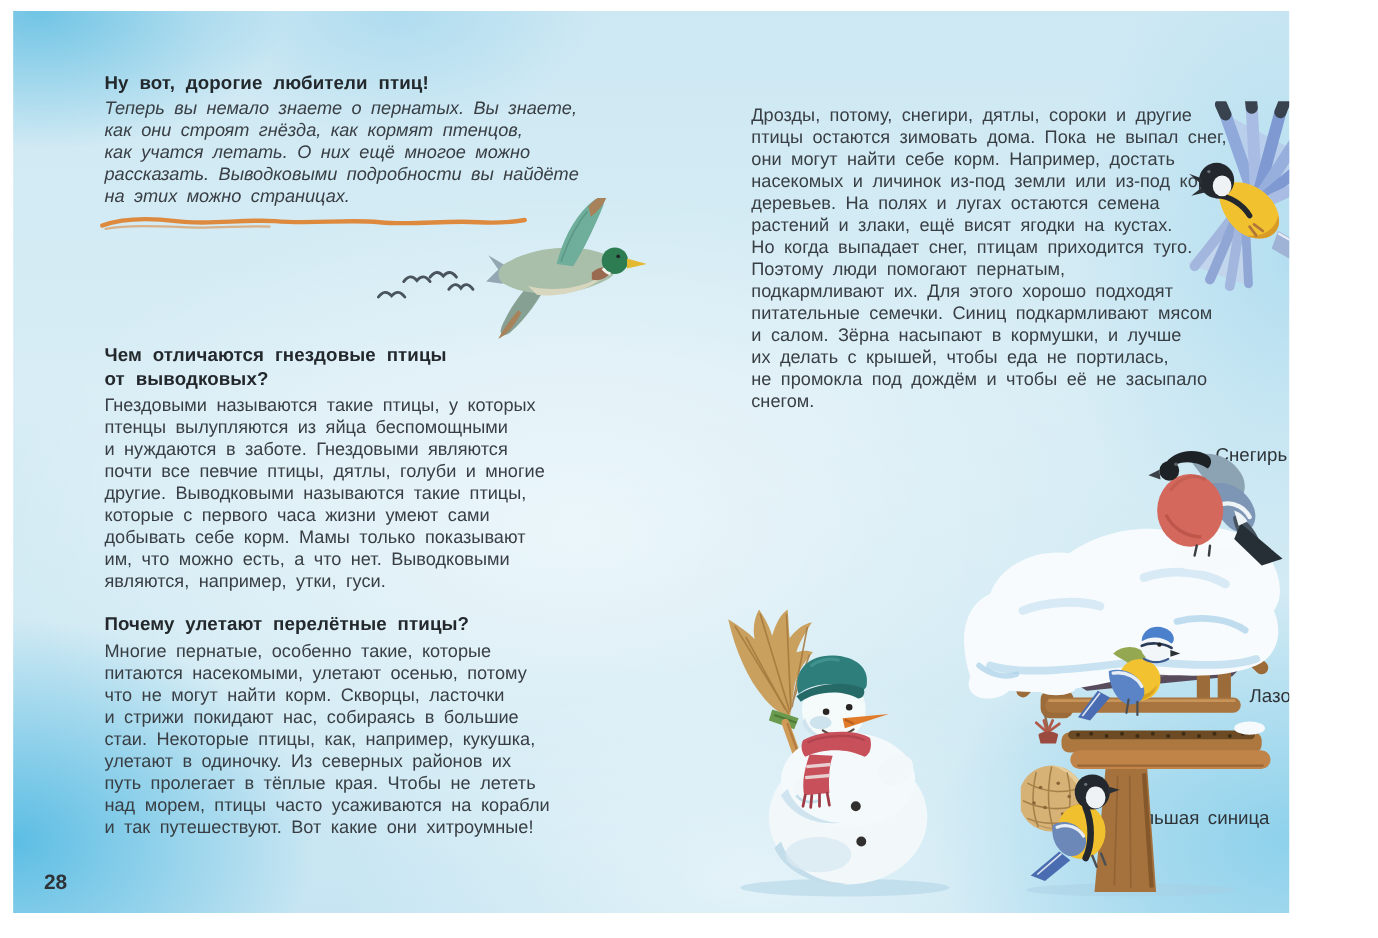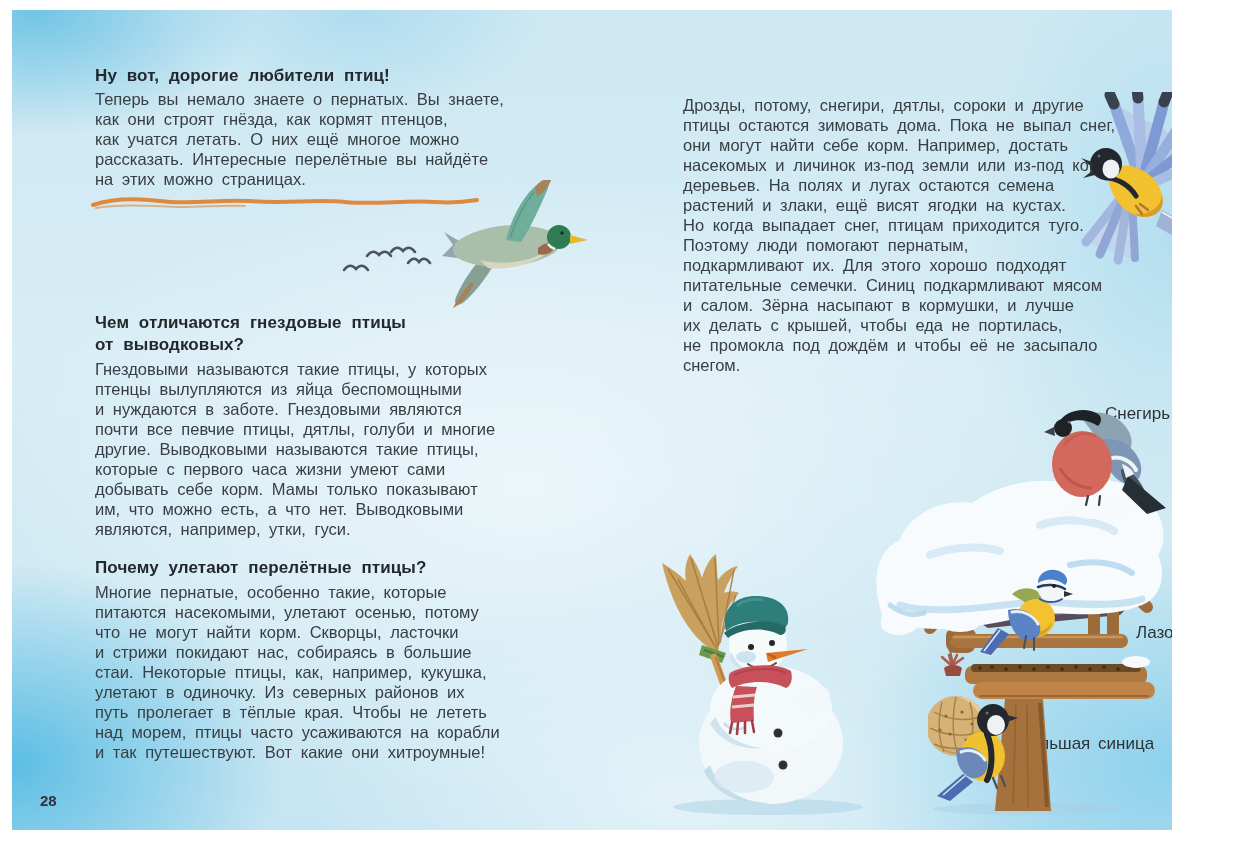--- a/index.html
+++ b/index.html
@@ -16,37 +16,37 @@
       radial-gradient(ellipse 380px 280px at 0% 92%, rgba(80,185,226,.9), rgba(80,185,226,0) 72%),
       radial-gradient(ellipse 460px 320px at 100% 92%, rgba(110,198,232,.65), rgba(110,198,232,0) 70%),
       radial-gradient(ellipse 700px 420px at 44% 58%, rgba(255,255,255,.55), rgba(255,255,255,0) 75%),
       radial-gradient(ellipse 500px 240px at 58% 96%, rgba(235,246,250,.8), rgba(235,246,250,0) 75%),
       linear-gradient(180deg,#cde8f3 0%,#d8edf5 42%,#cfe9f3 75%,#c6e5f2 100%);
   }
   .col{position:absolute;}
   .tline{white-space:nowrap;font-size:16.5px;line-height:20px;color:#383e43;word-spacing:4px;}
   .heading .tline{font-size:17px;line-height:22px;font-weight:700;color:#23282c;word-spacing:5px;letter-spacing:.1px;}
   .bird-label{position:absolute;font-size:17px;color:#2e3338;word-spacing:3px;white-space:nowrap;}
-  .pagenum{position:absolute;font-size:15px;font-weight:700;color:#2e3338;}
+  .pagenum{position:absolute;font-size:19px;font-weight:700;color:#2e3338;}
   .illus{position:absolute;}
 </style>
 </head>
 <body>
 
 <div class="spread">
 
   <div class="col heading" style="left:83px;top:55px;width:470px;">
       <div class="tline">Ну вот, дорогие любители птиц!</div>
     </div>
 
-  <div class="col" style="left:83px;top:79px;width:470px;">
+  <div class="col" style="left:83px;top:79px;width:470px;font-style:italic;">
       <div class="tline">Теперь вы немало знаете о пернатых. Вы знаете,</div>
       <div class="tline">как они строят гнёзда, как кормят птенцов,</div>
       <div class="tline">как учатся летать. О них ещё многое можно</div>
-      <div class="tline">рассказать. Интересные перелётные вы найдёте</div>
+      <div class="tline">рассказать. Выводковыми подробности вы найдёте</div>
       <div class="tline">на этих можно страницах.</div>
     </div>
 
   <svg class="illus" style="left:78px;top:184px;" width="390" height="20" viewBox="0 0 390 20">
     <path d="M3,11 C20,5 45,4 70,7 C100,11 130,5 160,7 C195,10 225,5 255,8 C285,11 315,6 345,8 C360,9 375,8 387,6" stroke="#de8a3e" stroke-width="4" fill="none" stroke-linecap="round"></path>
     <path d="M6,14 C30,10 60,12 90,13 C115,13 135,11 155,12" stroke="#de8a3e" stroke-width="2" fill="none" opacity=".6" stroke-linecap="round"></path>
   </svg>
 
   <div class="col heading" style="left:83px;top:302px;width:470px;">
       <div class="tline">Чем отличаются гнездовые птицы</div>

